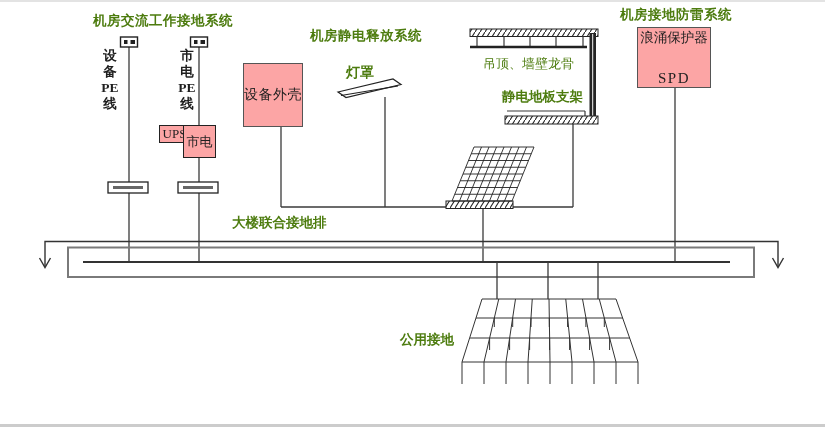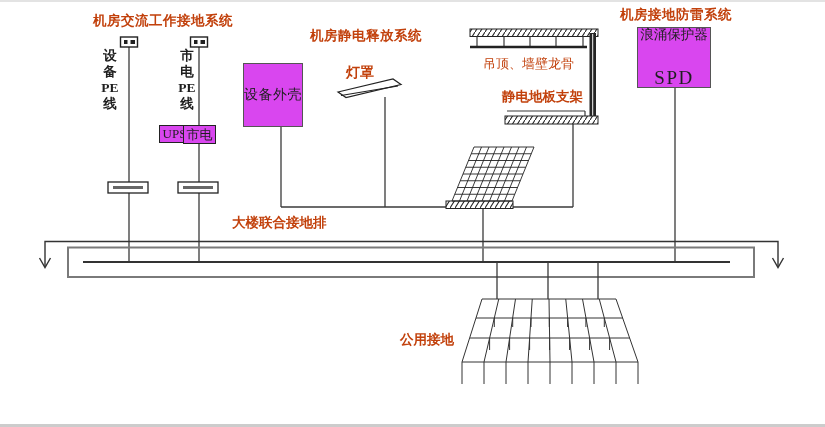--- a/index.html
+++ b/index.html
@@ -1,27 +1,27 @@
 <!DOCTYPE html>
 <html><head>
 <meta charset="utf-8">
 <style>
   html,body{margin:0;padding:0;background:#ffffff;}
   .stage{
     position:relative;width:825px;height:427px;background:#ffffff;overflow:hidden;
     font-family:"Liberation Serif","DejaVu Serif",serif;color:#1f1f1f;
   }
   .stage svg{position:absolute;left:0;top:0;}
-  .lbl{position:absolute;white-space:nowrap;color:#c2410c;}
+  .lbl{position:absolute;white-space:nowrap;color:#4d7c0f;}
   .ttl{font-weight:600;letter-spacing:0.5px;text-align:center;}
   .vtext{position:absolute;display:flex;flex-direction:column;align-items:center;
          font-size:13.5px;line-height:16px;font-weight:600;}
   .vtext span{display:block;}
   .boxlbl{position:absolute;display:flex;align-items:center;justify-content:center;
-          background:#d946ef;box-sizing:border-box;text-align:center;}
+          background:#fca5a5;box-sizing:border-box;text-align:center;}
   .edge{position:absolute;left:0;width:825px;}
   .caption{font-style:italic;letter-spacing:2px;text-align:center;}
 </style>
 </head>
 <body>
 
 <div class="stage">
 
   <svg width="825" height="427" viewBox="0 0 825 427">
     <defs>
@@ -172,25 +172,25 @@
     <span>线</span>
   </div>
   <div class="vtext" style="left:176px;top:48px;width:22px;">
     <span>市</span>
     <span>电</span>
     <span>PE</span>
     <span>线</span>
   </div>
 
   <div class="boxlbl" style="left:112px;top:125px;width:31px;height:18px;border:1.4px solid #222;font-size:13px;margin-left:47px;">UPS</div>
-  <div class="boxlbl" style="left:183px;top:125px;width:33px;height:19px;border:1.4px solid #222;font-size:13px;">市电</div>
+  <div class="boxlbl" style="left:183px;top:125px;width:33px;height:33px;border:1.4px solid #222;font-size:13px;">市电</div>
   <div class="boxlbl" style="left:243px;top:63px;width:60px;height:64px;border:1.5px solid #555;font-size:14px;letter-spacing:0.5px;">设备外壳</div>
   <div class="boxlbl" style="left:637px;top:27px;width:74px;height:61px;border:1.5px solid #555;flex-direction:column;gap:4px;">
     <span style="font-size:13.5px;">浪涌保护器</span>
-    <span style="font-size:19px;letter-spacing:1.5px;margin-top:19px;">SPD</span>
+    <span style="font-size:15px;letter-spacing:1.5px;margin-top:19px;">SPD</span>
   </div>
 
   <div class="lbl" style="left:346px;top:64px;font-size:14px;font-weight:600;">灯罩</div>
   <div class="lbl" style="left:483px;top:55px;font-size:13px;font-weight:400;">吊顶、墙壁龙骨</div>
   <div class="lbl" style="left:502px;top:88px;font-size:13.5px;font-weight:600;">静电地板支架</div>
   <div class="lbl" style="left:232px;top:214px;font-size:13.5px;font-weight:600;">大楼联合接地排</div>
   <div class="lbl" style="left:400px;top:331px;font-size:13.5px;font-weight:600;">公用接地</div>
 
 
 </div>

